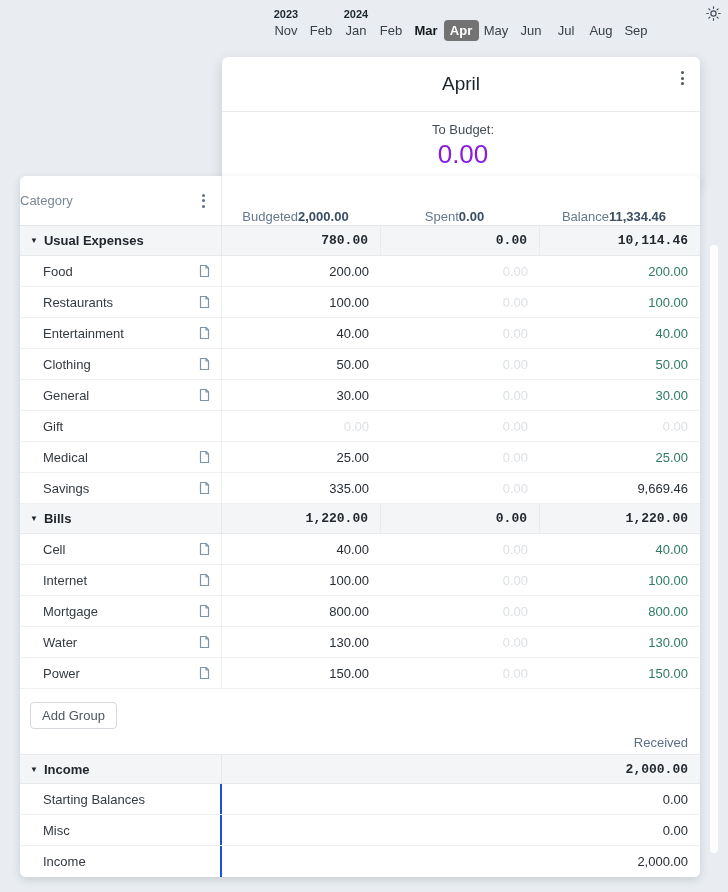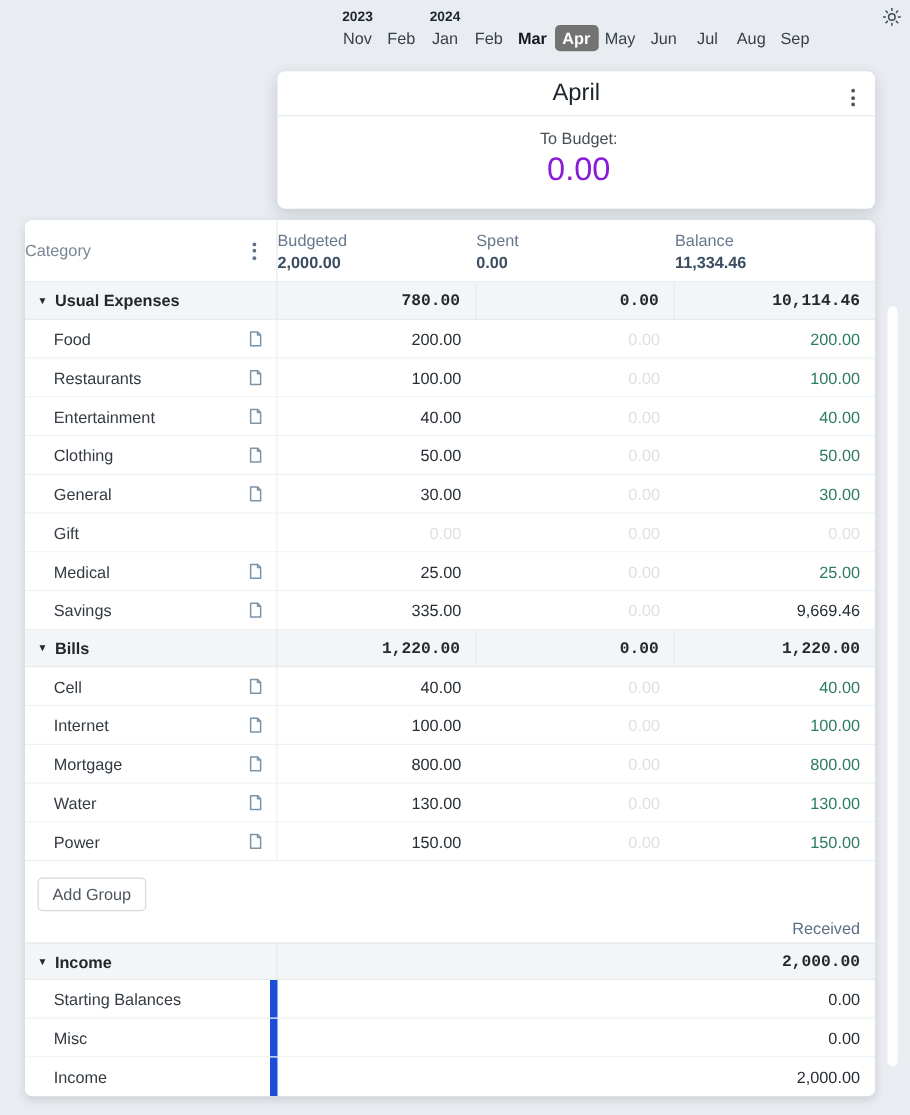--- a/index.html
+++ b/index.html
@@ -12,21 +12,21 @@
   
   .month-nav { position:absolute; top:8px; left:222px; width:478px; text-align:center; }
   .years-row, .months-row { display:flex; justify-content:center; }
   .year-cell { width:35px; font-size:11px; font-weight:bold; color:#1e2730; text-align:center; }
   .month-item { width:35px; padding:2px 0; font-size:13px; color:#373f47; text-align:center; cursor:pointer; border-radius:4px; line-height:17px; }
   .month-item.bold { font-weight:bold; color:#14191e; }
   .month-item.selected { background:#737373; color:#ffffff; font-weight:bold; }
 
   
   .month-card { position:absolute; left:222px; top:57px; width:478px; background:#ffffff; border-radius:6px; box-shadow:0 4px 12px rgba(40,50,60,0.18); }
-  .card-header { position:relative; height:36px; display:flex; align-items:center; justify-content:center; border-bottom:1px solid #e9ecef; }
+  .card-header { position:relative; height:55px; display:flex; align-items:center; justify-content:center; border-bottom:1px solid #e9ecef; }
   .card-title { font-size:19px; font-weight:500; color:#1d242b; }
   .card-kebab { position:absolute; right:14px; top:12px; cursor:pointer; display:flex; flex-direction:column; gap:2.5px; padding:2px; }
   .card-kebab i, .hdr-kebab i { width:3px; height:3px; border-radius:50%; background:#4a545e; display:block; }
   .card-body { padding:10px 0 16px 4px; text-align:center; }
   .tb-label { font-size:13px; color:#454d55; }
   .tb-value { font-size:26px; color:#8a1bd8; margin-top:2px; }
 
   
   .panel { position:absolute; left:20px; top:176px; width:680px; background:#ffffff; border-radius:6px; box-shadow:0 3px 8px rgba(40,50,60,0.16); overflow:hidden; }
   .row-grid { display:grid; grid-template-columns:202px 159px 159px 160px; align-items:center; }
@@ -34,21 +34,21 @@
   .val { justify-content:flex-end; padding-right:12px; font-size:13px; color:#272e35; }
   .val.bold { font-weight:bold; color:#23292f;font-family:Liberation Mono, monospace; }
   .val.green { color:#2d7a65; }
   .val.faint { color:#dde1e4; }
 
   .thead { height:50px; border-bottom:1px solid #e2e6e9; }
   .thead .name-cell { border-right:1px solid #e8ebee; height:100%; display:flex; align-items:center; }
   .cat-label { font-size:13px; color:#7b8794; flex:1; }
   .hdr-kebab { display:flex; flex-direction:column; gap:2.5px; margin-right:14px; cursor:pointer; padding:2px; }
   .hdr-kebab i { background:#5f7186; }
-  .col-head { flex-direction:column; align-items:flex-start; justify-content:center; padding-right:12px; line-height:17px; }
+  .col-head { flex-direction:row; align-items:flex-end; justify-content:center; padding-right:12px; line-height:17px; }
   .col-head .lbl { font-size:13px; color:#66788c; }
   .col-head .tot { font-size:13px; font-weight:bold; color:#3b4d60; }
 
   .group-row { height:30px; background:#f3f5f6; border-bottom:1px solid #e7eaec; cursor:pointer; }
   .group-row .name-cell { padding-left:10px; height:100%; border-right:1px solid #e5e8ea; }
   .group-row .cell.val { border-right:1px solid #e9eced; }
   .group-row .cell.val:last-child { border-right:none; }
   .tri { font-size:8px; color:#20262c; margin-right:6px; cursor:pointer; }
   .gname { font-size:13px; font-weight:bold; color:#21272d; }
 
@@ -60,21 +60,21 @@
 
   .add-group-bar { padding:13px 0 0 10px; height:41px; }
   .add-group-btn { font-size:13px; color:#4e565e; background:#ffffff; border:1px solid #d4d9dd; border-radius:4px; padding:5px 11px; cursor:pointer; font-family:"Liberation Sans", sans-serif; }
   .received-bar { height:24px; display:flex; justify-content:flex-end; align-items:center; padding-right:12px; }
   .received-lbl { font-size:13px; color:#5c6e84; }
 
   .income-group-row { height:30px; background:#f3f5f6; border-top:1px solid #e7eaec; border-bottom:1px solid #e7eaec; cursor:pointer; }
   .income-group-row .name-cell { padding-left:10px; height:100%; border-right:1px solid #e5e8ea; }
   .income-row { height:31px; border-bottom:1px solid #eef1f2; background:#ffffff; }
   .income-row:last-child { border-bottom:none; }
-  .income-row .name-cell { padding-left:23px; height:100%; border-right:6px solid #1d4ed8; }
+  .income-row .name-cell { padding-left:23px; height:100%; border-right:2px solid #1d4ed8; }
   .income-row .cname { font-size:13px; color:#333a41; cursor:pointer; }
 
   
   .scroll-thumb { position:absolute; right:10px; top:245px; width:8px; height:608px; background:rgba(255,255,255,0.95); border-radius:4px; cursor:pointer; }
 </style>
 </head>
 <body>
 
 <div class="page">
 

